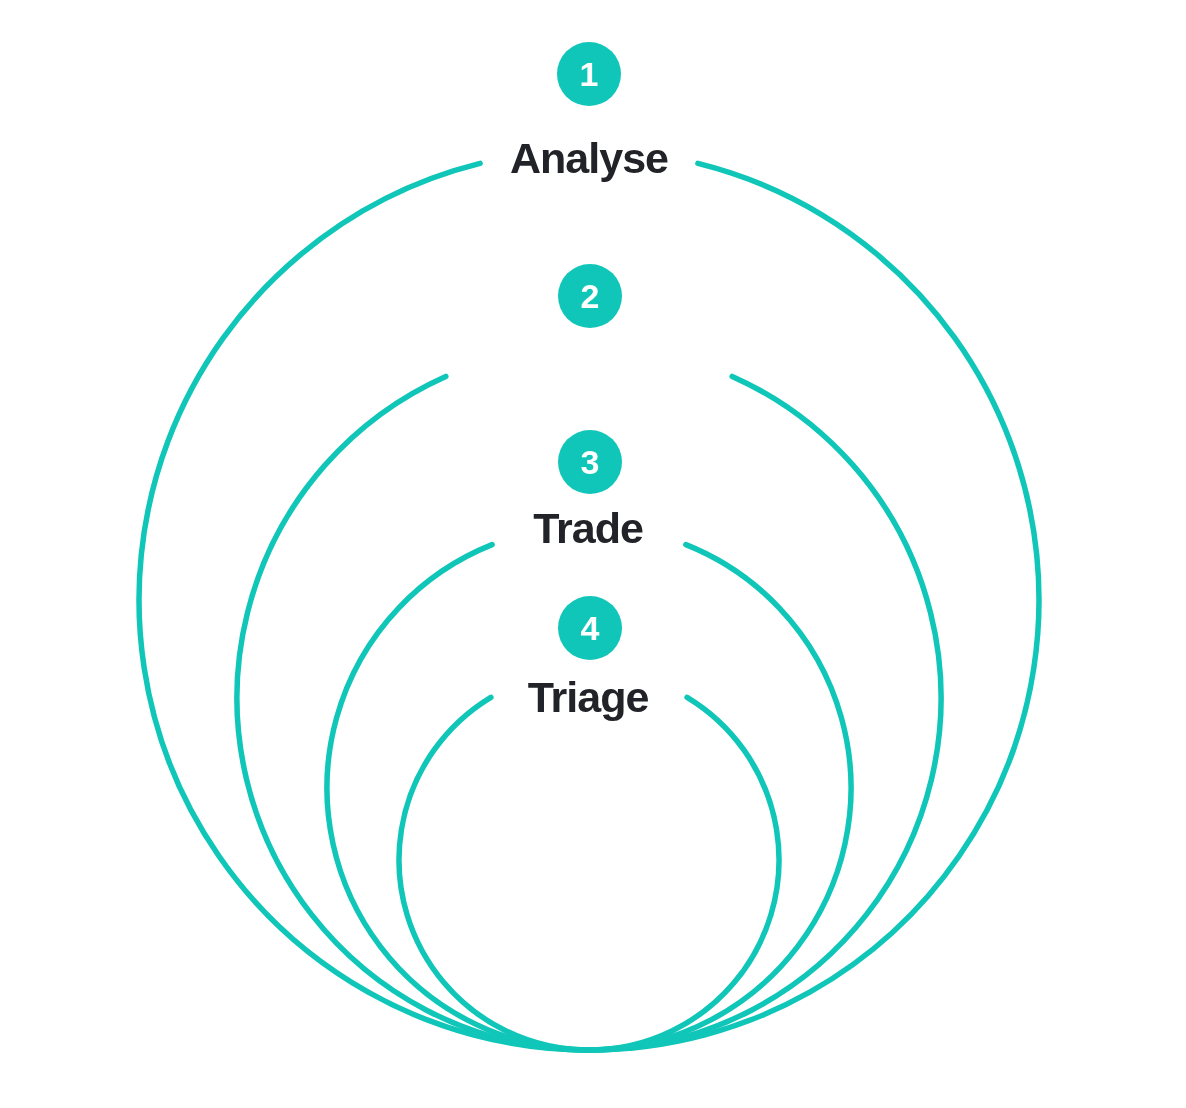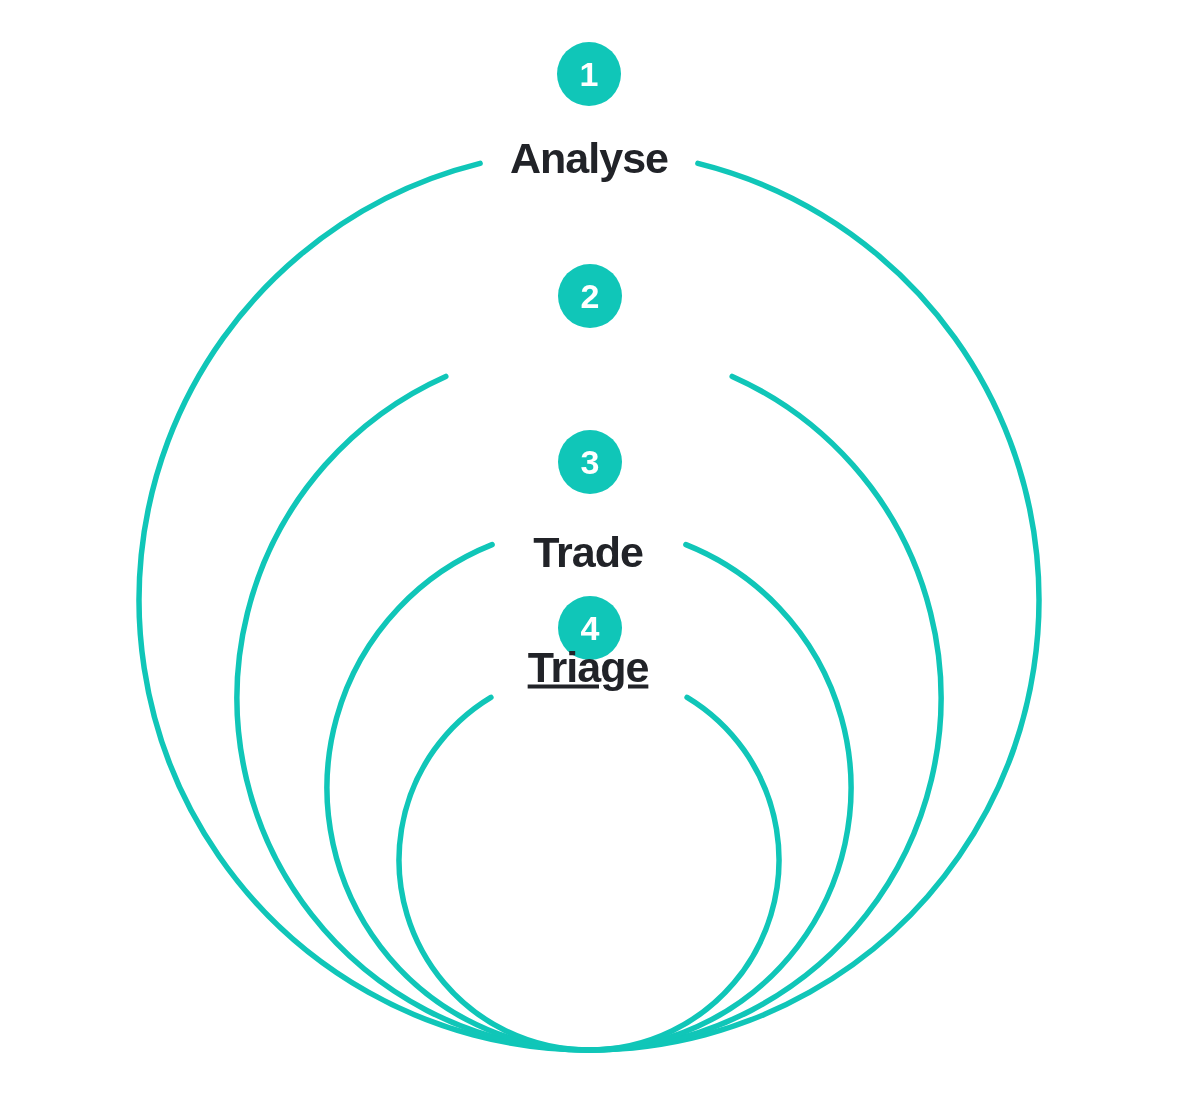--- a/index.html
+++ b/index.html
@@ -50,23 +50,23 @@
     font-weight: 700;
     letter-spacing: -1px;
     white-space: nowrap;
     transform: translate(-50%, -50%);
   }
   .badge-1 { left: 589px; top: 74px; }
   .label-1 { left: 589px; top: 158px; }
   .badge-2 { left: 590px; top: 296px; }
   .label-2 { left: 590px; top: 361px; }
   .badge-3 { left: 590px; top: 462px; }
-  .label-3 { left: 588px; top: 528px; margin-top: 24px; }
+  .label-3 { left: 588px; top: 528px; }
   .badge-4 { left: 590px; top: 628px; }
-  .label-4 { left: 588px; top: 667px; text-decoration: underline; }
+  .label-4 { left: 588px; top: 697px; }
 </style>
 </head>
 <body>
 
 <div class="canvas">
 
   <svg class="arcs-svg" viewBox="0 0 1186 1108" xmlns="http://www.w3.org/2000/svg">
     <path d="M 697.9 163.4 A 450 450 0 1 1 480.1 163.4"></path>
     <path d="M 732.2 376.4 A 352 352 0 1 1 445.8 376.4"></path>
     <path d="M 685.9 544.6 A 262 262 0 1 1 492.1 544.6"></path>

